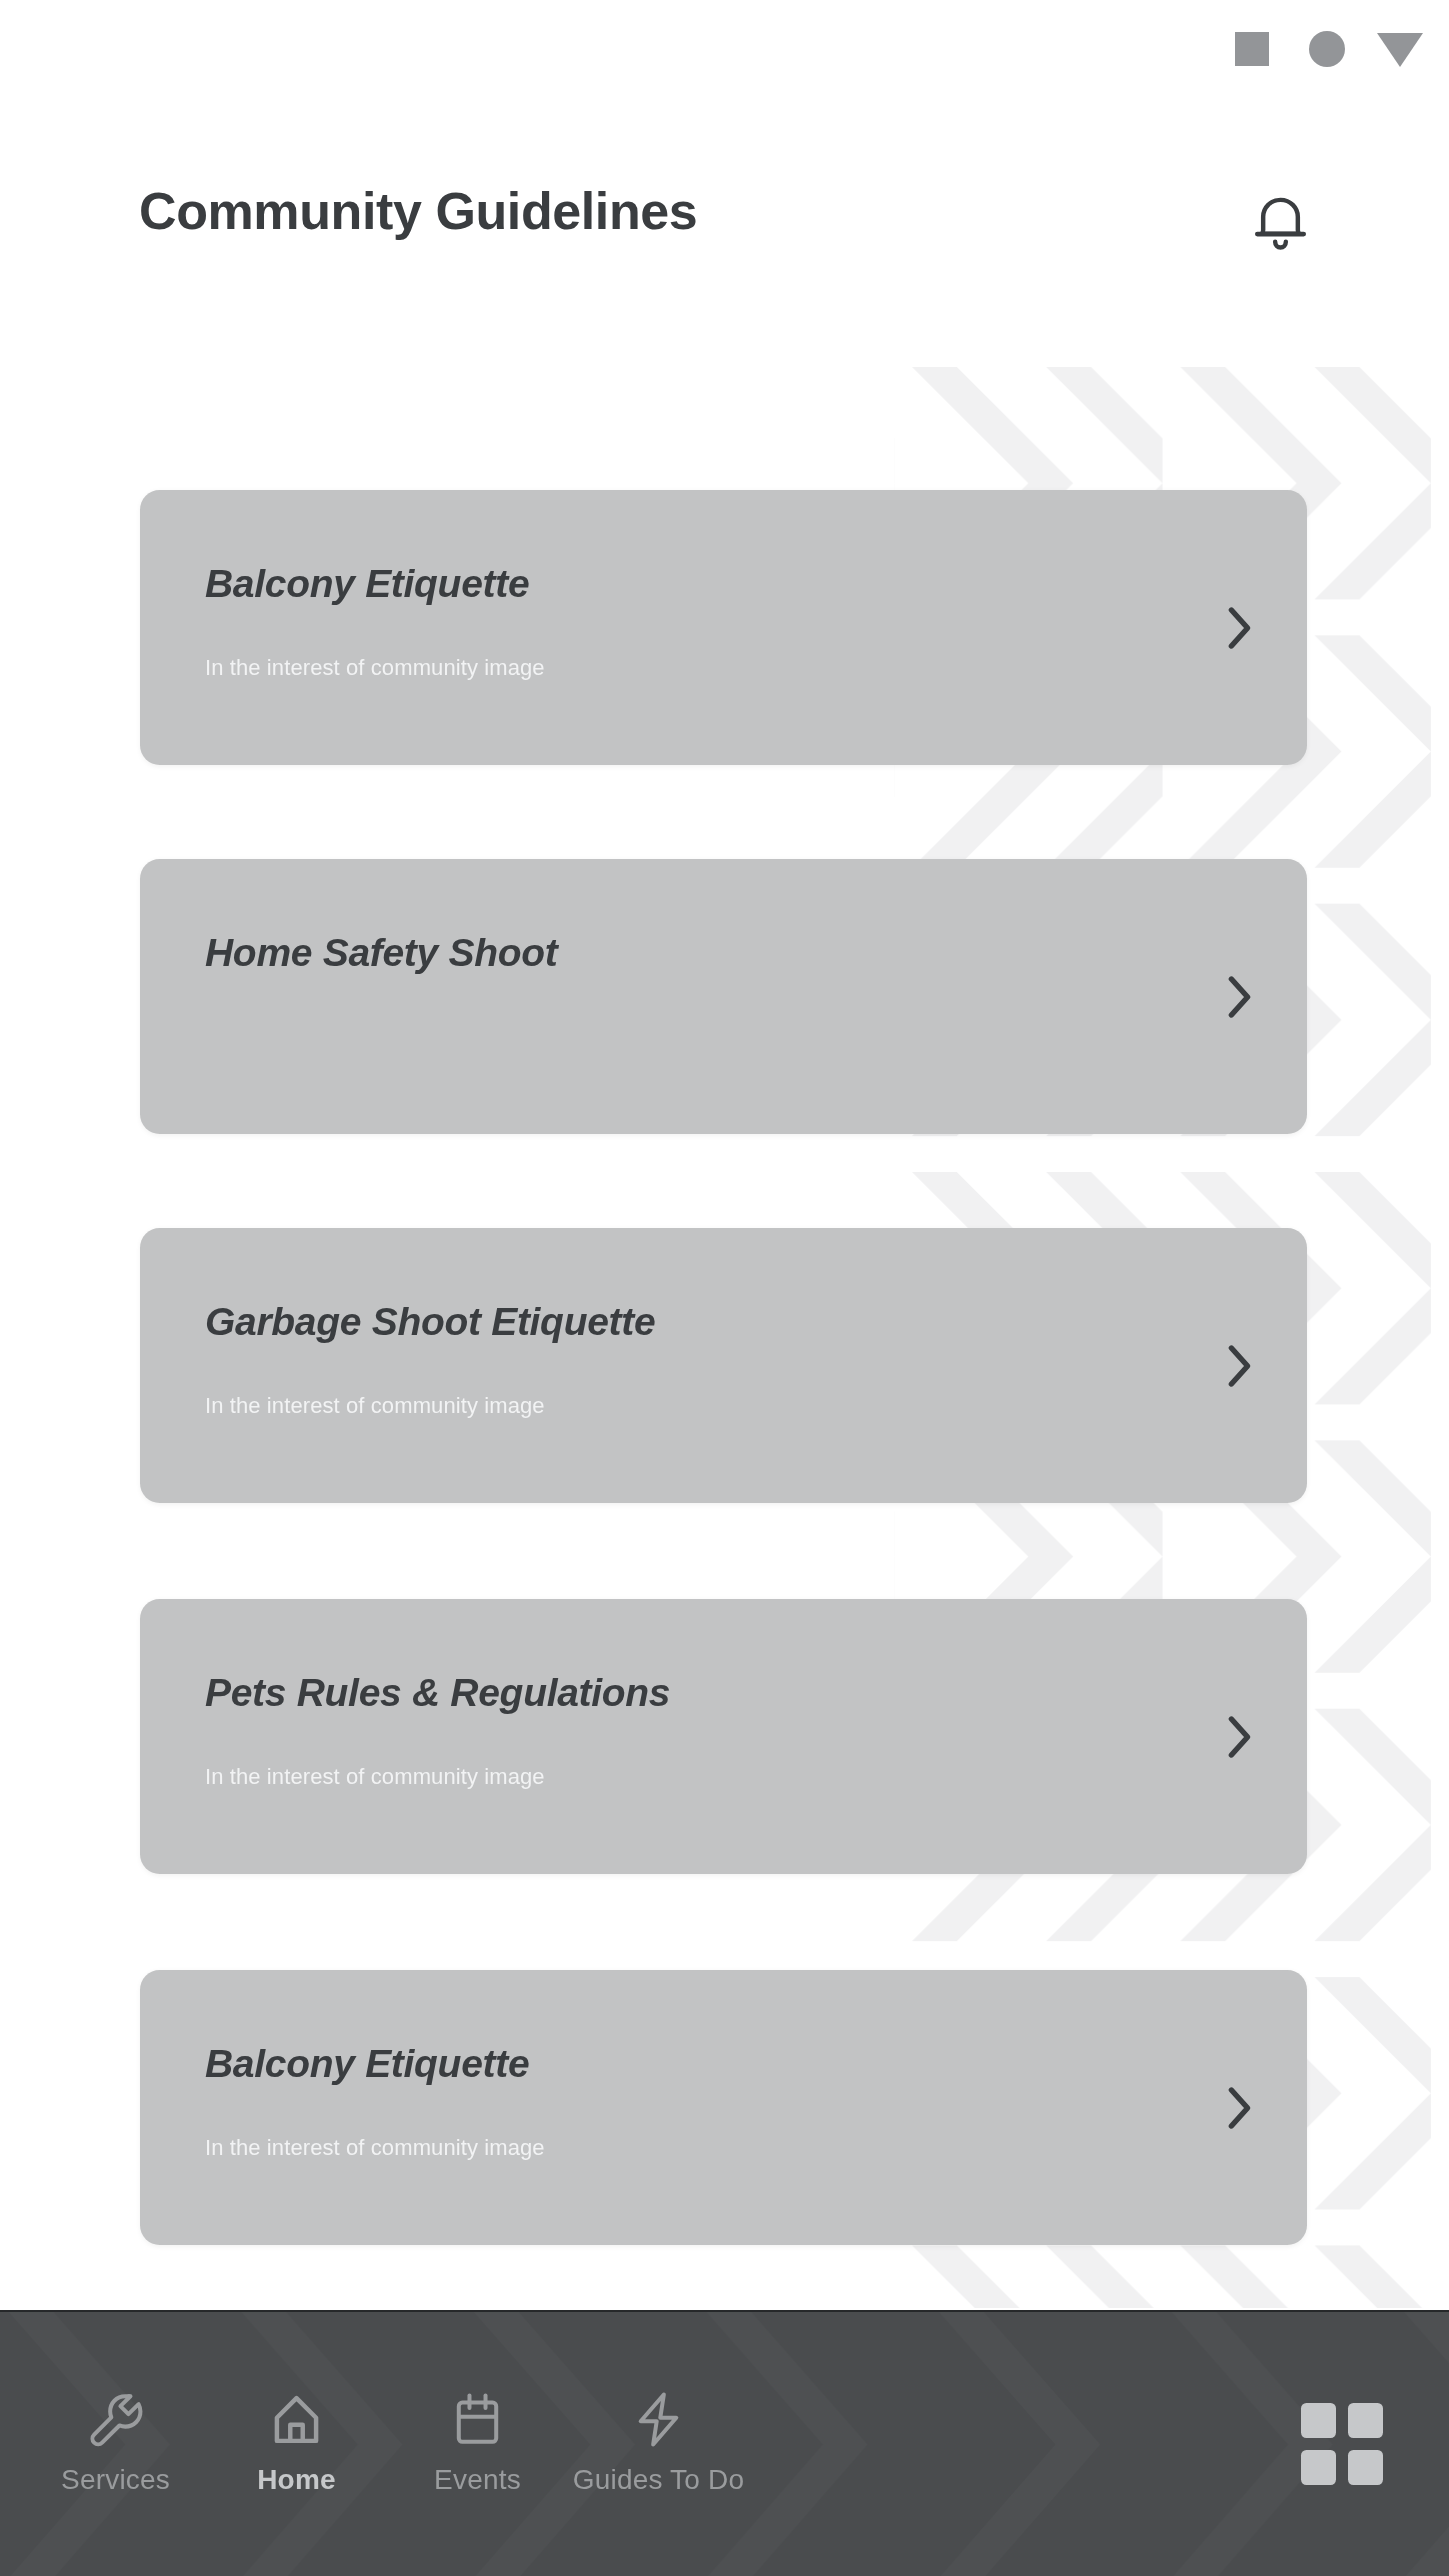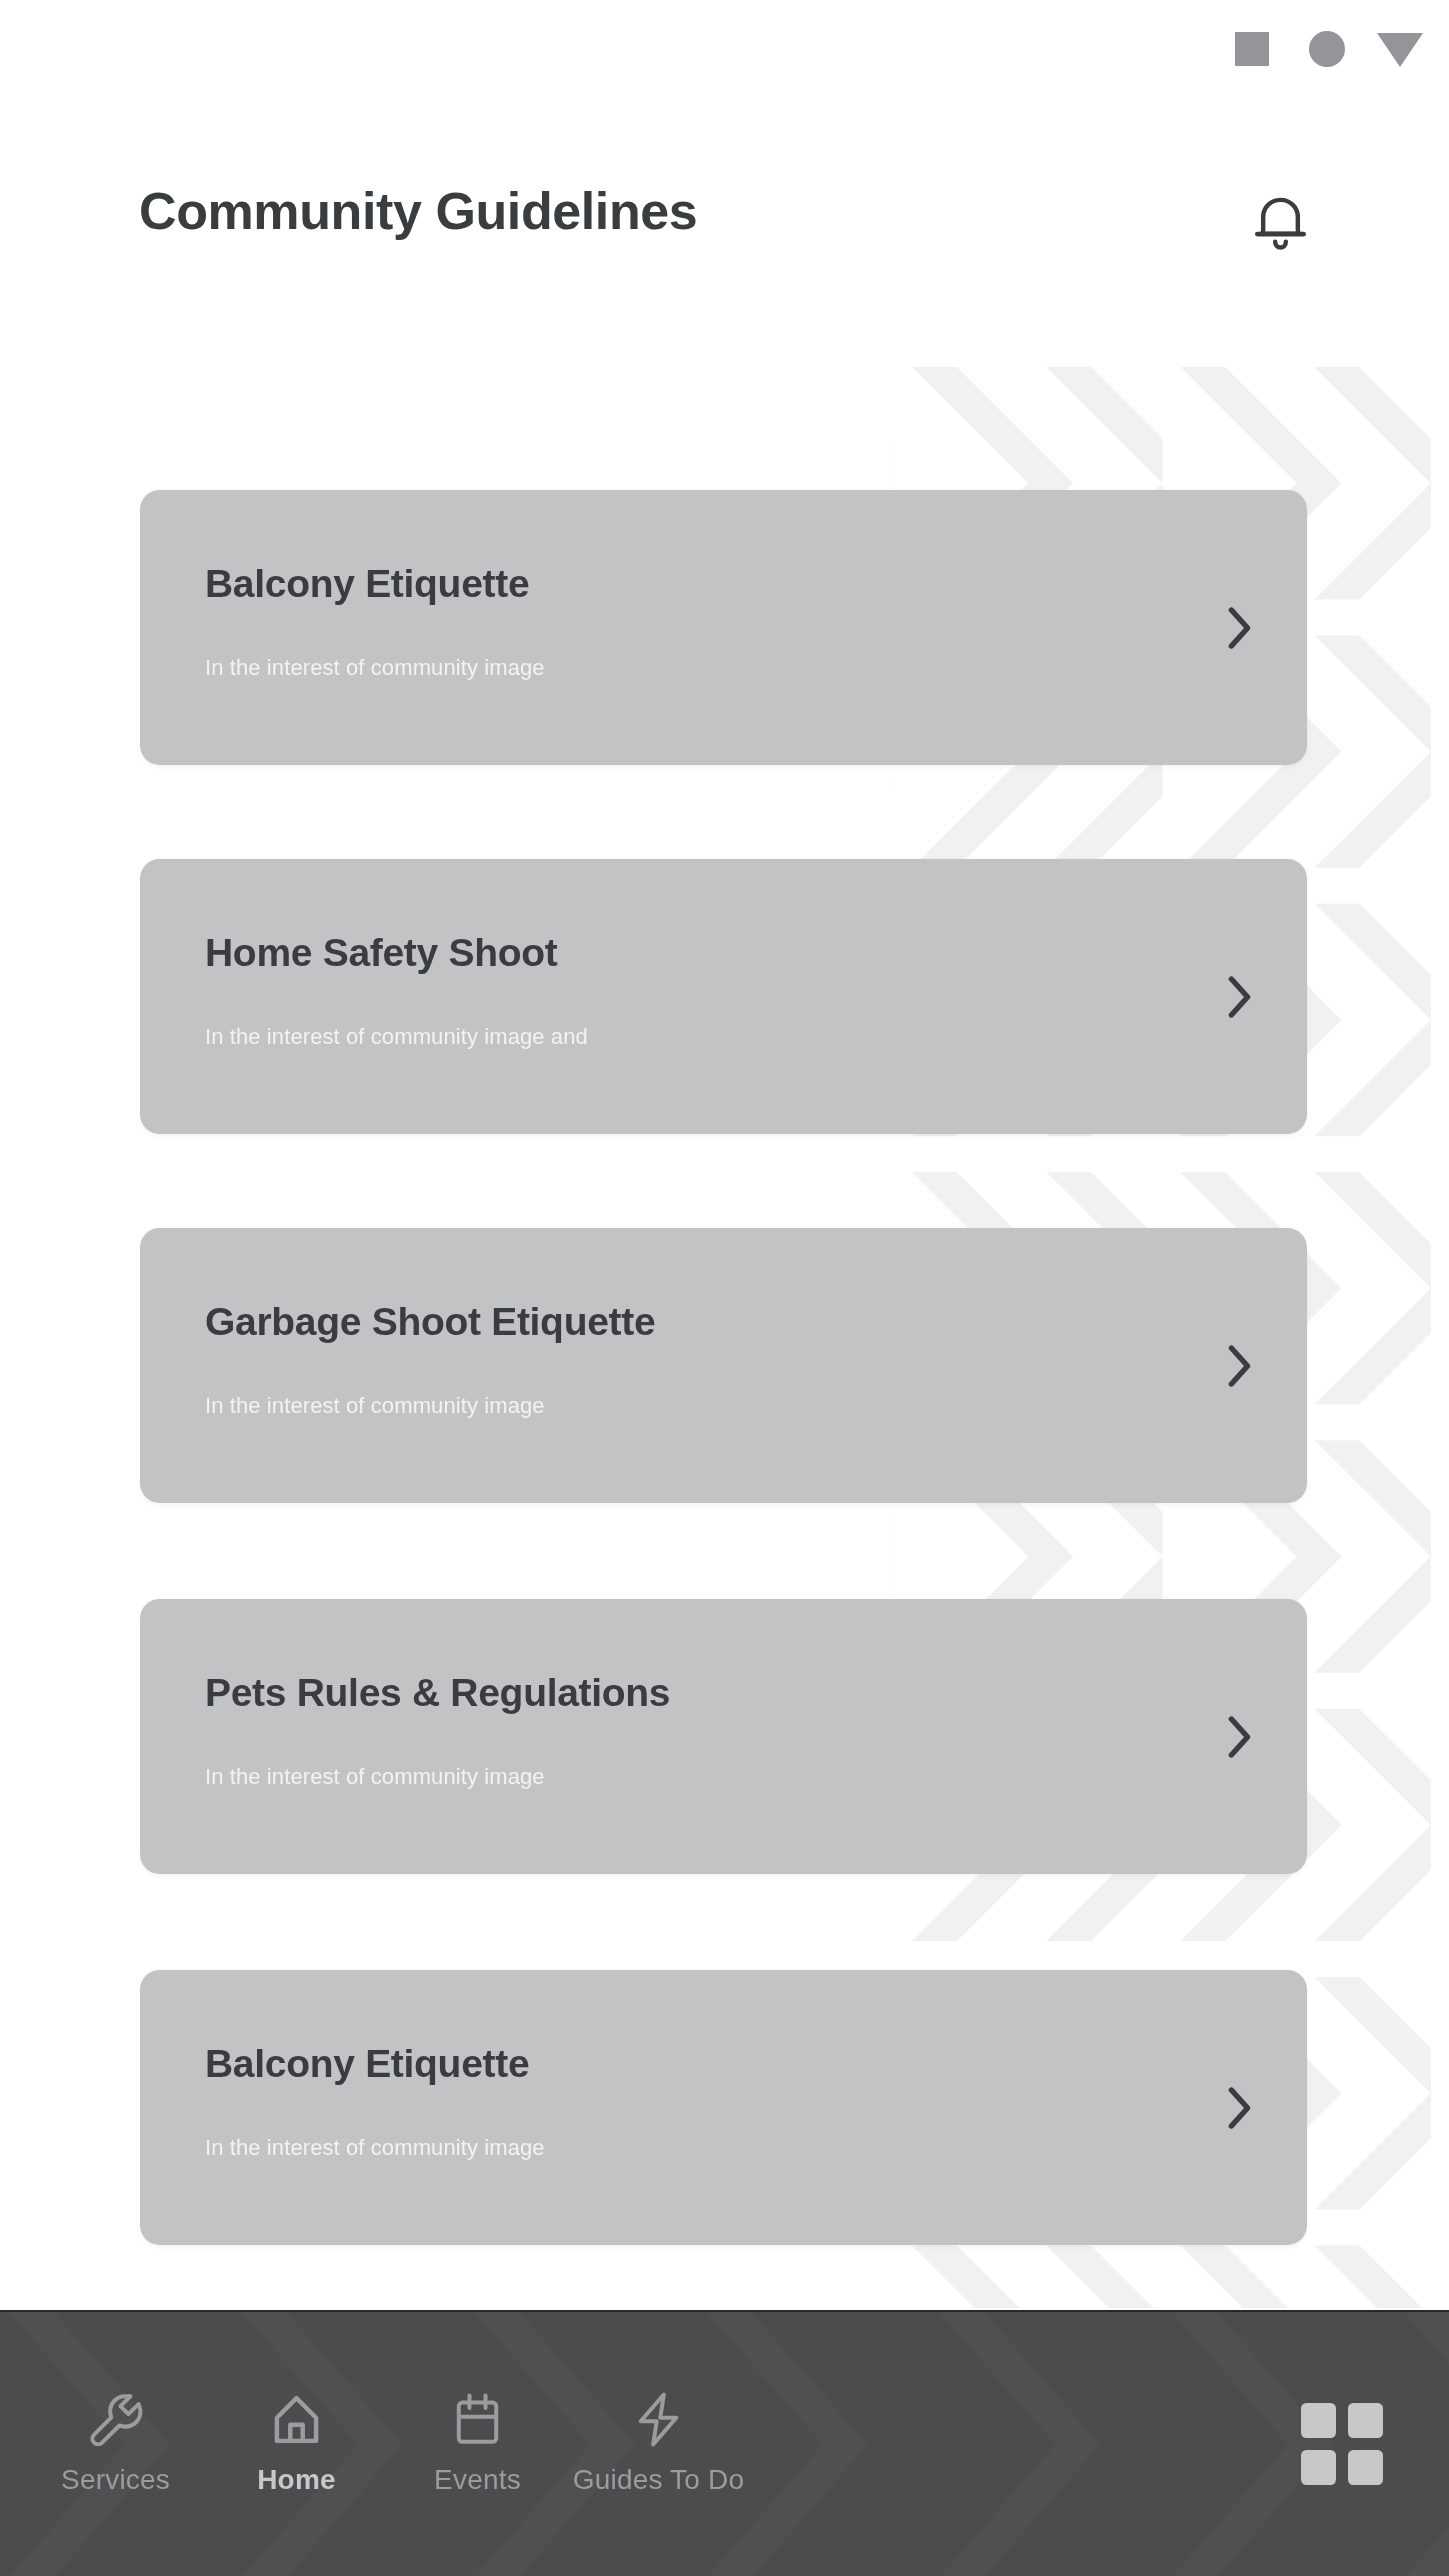--- a/index.html
+++ b/index.html
@@ -74,20 +74,21 @@
     background:#c2c3c4;
     border-radius:19.7px;
     box-shadow:0 1.8px 5.4px rgba(0,0,0,0.05);
     cursor:pointer;
   }
   .card-title {
     position:absolute; left:65px; top:72px;
     font-size:39px; font-weight:bold;
     color:#3a3d40; letter-spacing:-0.3px;
     white-space:nowrap;
+    font-style:italic;
   }
   .card-sub {
     position:absolute; left:65px; top:165px;
     font-size:22px; font-weight:300;
     color:#f2f3f4; letter-spacing:0.1px;
     white-space:nowrap;
   }
   .card-chevron {
     position:absolute; right:47px; top:50%;
     transform:translateY(-50%);
@@ -193,21 +194,20 @@
       <div class="card-sub">In the interest of community image</div>
       <div class="card-chevron">
         <svg width="27" height="45" viewBox="0 0 30 50" aria-hidden="true">
           <polyline points="6,5 24,25 6,45" fill="none" stroke="#3a3d40" stroke-width="6" stroke-linecap="round" stroke-linejoin="round"></polyline>
         </svg>
       </div>
     </div>
 
     <div class="card" style="top:859px;">
       <div class="card-title">Home Safety Shoot</div>
-      <div class="card-sub">In the interest of community image and</div>
       <div class="card-chevron">
         <svg width="27" height="45" viewBox="0 0 30 50" aria-hidden="true">
           <polyline points="6,5 24,25 6,45" fill="none" stroke="#3a3d40" stroke-width="6" stroke-linecap="round" stroke-linejoin="round"></polyline>
         </svg>
       </div>
     </div>
 
     <div class="card" style="top:1228px;">
       <div class="card-title">Garbage Shoot Etiquette</div>
       <div class="card-sub">In the interest of community image</div>

